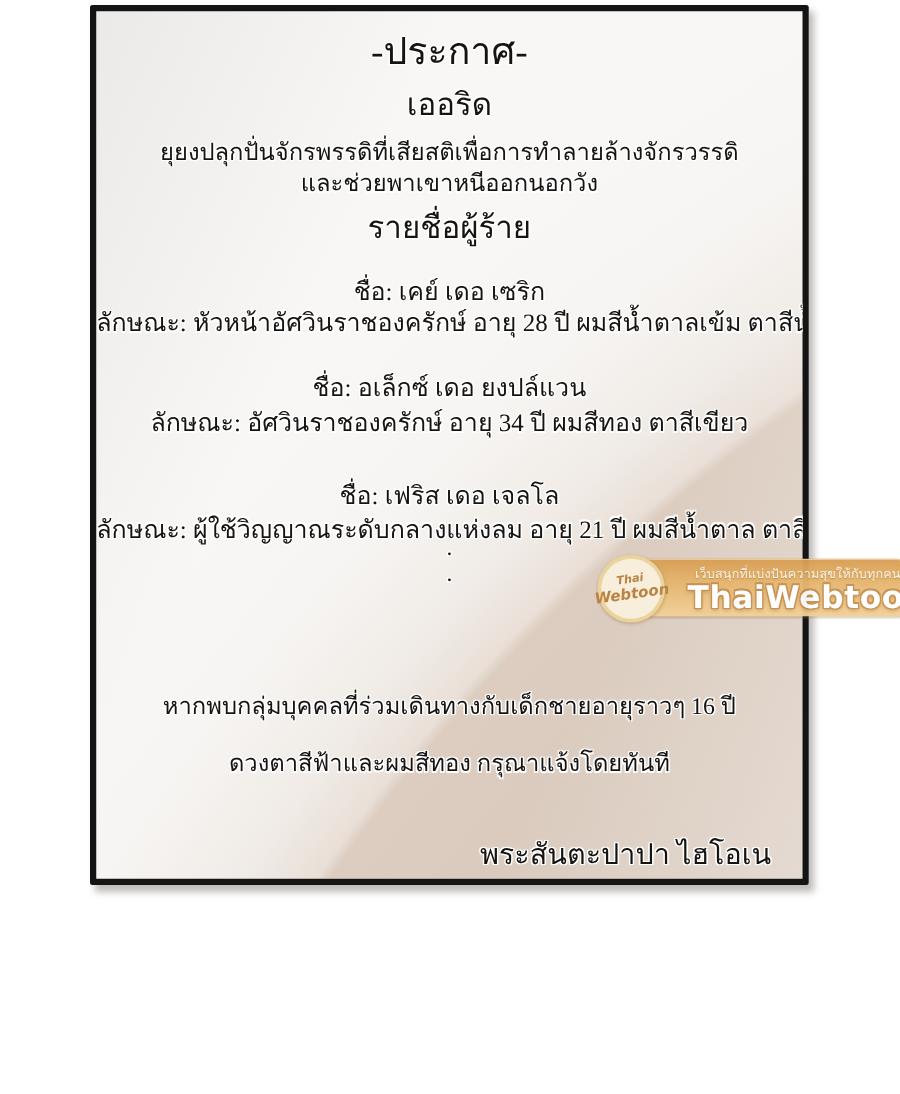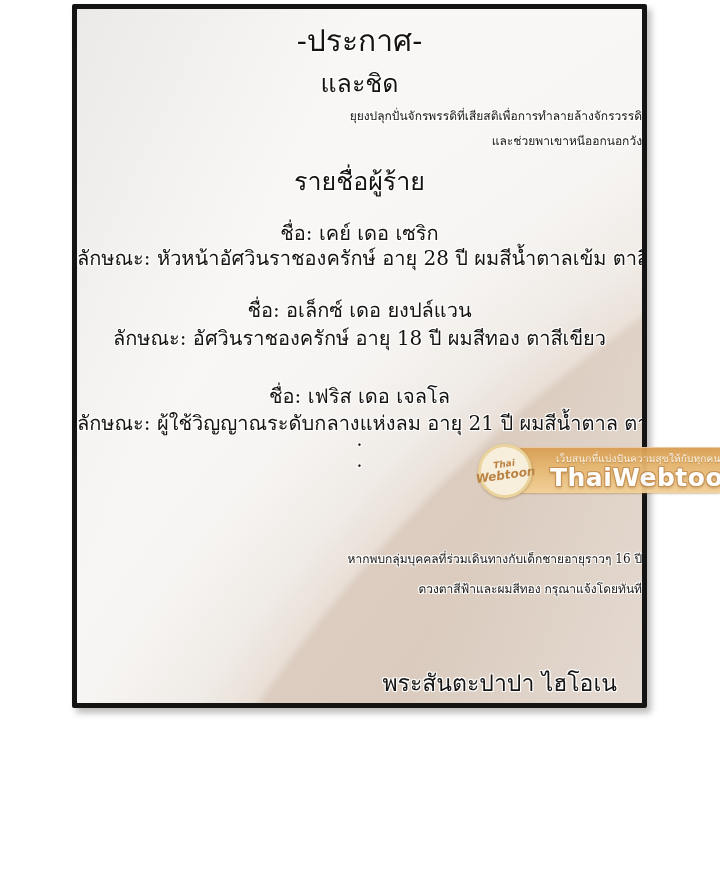--- a/index.html
+++ b/index.html
@@ -12,31 +12,32 @@
     position:absolute; left:72px; top:4px; width:575px; height:704px;
     border:5px solid #141414; border-radius:2px;
     box-shadow:4px 5px 6px rgba(70,60,55,.35);
     background:
       linear-gradient(115deg, rgba(185,180,175,.20) 0%, rgba(255,255,255,0) 32%),
       linear-gradient(295deg, rgba(255,255,255,.35) 0%, rgba(255,255,255,0) 28%),
       radial-gradient(circle 1800px at 1450px 1570px,
         #d3c3b6 0%, #d7c7ba 70%, #dccdc0 85.4%,
         #e9dfd7 85.9%, #f0ebe6 88.5%, #f7f5f3 94%, #f8f7f6 100%);
     overflow:hidden;
+    font-family:Liberation Serif, serif;
   }
 
   .line {
     position:absolute; left:0; right:0; text-align:center; color:#161412;
     text-shadow:-1px -1px 0 #fff, 1px -1px 0 #fff, -1px 1px 0 #fff,
                  1px 1px 0 #fff, 0 0 3px rgba(255,255,255,.9);
     white-space:nowrap;
   }
   .t-title  { font-size:30px; }
   .t-h2     { font-size:25px; }
-  .t-body   { font-size:12px;text-align:right; }
+  .t-body   { font-size:19px; }
   .t-name   { font-size:20px; }
   .t-dot    { font-size:14px; font-weight:bold; }
   .t-sign   { font-size:23px; text-align:right; padding-right:25px; }
 
   
   .watermark { position:absolute; left:472px; top:443px; width:248px; height:56px;
                z-index:5; opacity:.96;
                font-family:"DejaVu Sans","Liberation Sans",sans-serif; }
   .wm-banner {
     position:absolute; left:16px; top:4px; right:-4px; bottom:6px;
@@ -68,42 +69,42 @@
 </style>
 </head>
 <body>
 
 <div class="stage">
 
   <div class="poster">
 
     <div class="line t-title" style="top:8px">-ประกาศ-</div>
 
-    <div class="line t-h2" style="top:54px">และชิด</div>
+    <div class="line t-h2" style="top:54px">เออริด</div>
 
     <div class="line t-body" style="top:97px">ยุยงปลุกปั่นจักรพรรดิที่เสียสติเพื่อการทำลายล้างจักรวรรดิ</div>
     <div class="line t-h2" style="top:152px">รายชื่อผู้ร้าย</div>
 
     <div class="line t-body" style="top:122px">และช่วยพาเขาหนีออกนอกวัง</div>
 
     <div class="line t-name" style="top:208px">ชื่อ: เคย์ เดอ เซริก</div>
     <div class="line t-name" style="top:233px">ลักษณะ: หัวหน้าอัศวินราชองครักษ์ อายุ 28 ปี ผมสีน้ำตาลเข้ม ตาสีน้ำตาล</div>
 
     <div class="line t-name" style="top:285px">ชื่อ: อเล็กซ์ เดอ ยงปล์แวน</div>
-    <div class="line t-name" style="top:313px">ลักษณะ: อัศวินราชองครักษ์ อายุ 18 ปี ผมสีทอง ตาสีเขียว</div>
+    <div class="line t-name" style="top:313px">ลักษณะ: อัศวินราชองครักษ์ อายุ 34 ปี ผมสีทอง ตาสีเขียว</div>
 
     <div class="line t-name" style="top:371px">ชื่อ: เฟริส เดอ เจลโล</div>
     <div class="line t-name" style="top:398px">ลักษณะ: ผู้ใช้วิญญาณระดับกลางแห่งลม อายุ 21 ปี ผมสีน้ำตาล ตาสีเขียว</div>
 
     <div class="line t-dot" style="top:424px">.</div>
     <div class="line t-dot" style="top:445px">.</div>
 
 
     <div class="line t-body" style="top:540px">หากพบกลุ่มบุคคลที่ร่วมเดินทางกับเด็กชายอายุราวๆ 16 ปี</div>
-    <div class="line t-body" style="top:570px">ดวงตาสีฟ้าและผมสีทอง กรุณาแจ้งโดยทันที</div>
+    <div class="line t-body" style="top:586px">ดวงตาสีฟ้าและผมสีทอง กรุณาแจ้งโดยทันที</div>
 
 
     <div class="line t-sign" style="top:656px">พระสันตะปาปา ไฮโอเน</div>
   </div>
 
   <div class="watermark">
     <div class="wm-banner"></div>
     <div class="wm-tagline">เว็บสนุกที่แบ่งปันความสุขให้กับทุกคน</div>
     <div class="wm-brand">ThaiWebtoon</div>
     <div class="wm-badge">

